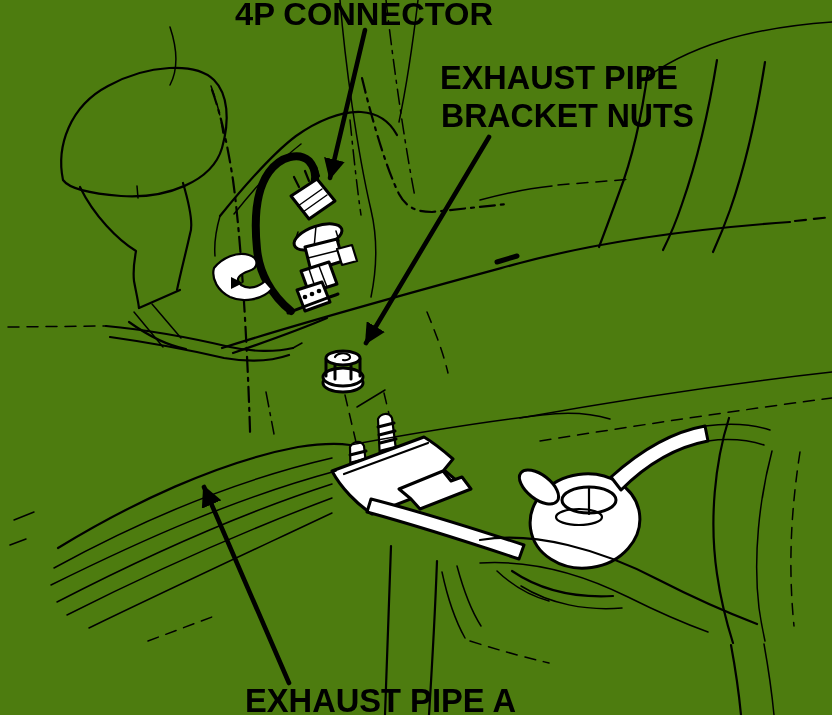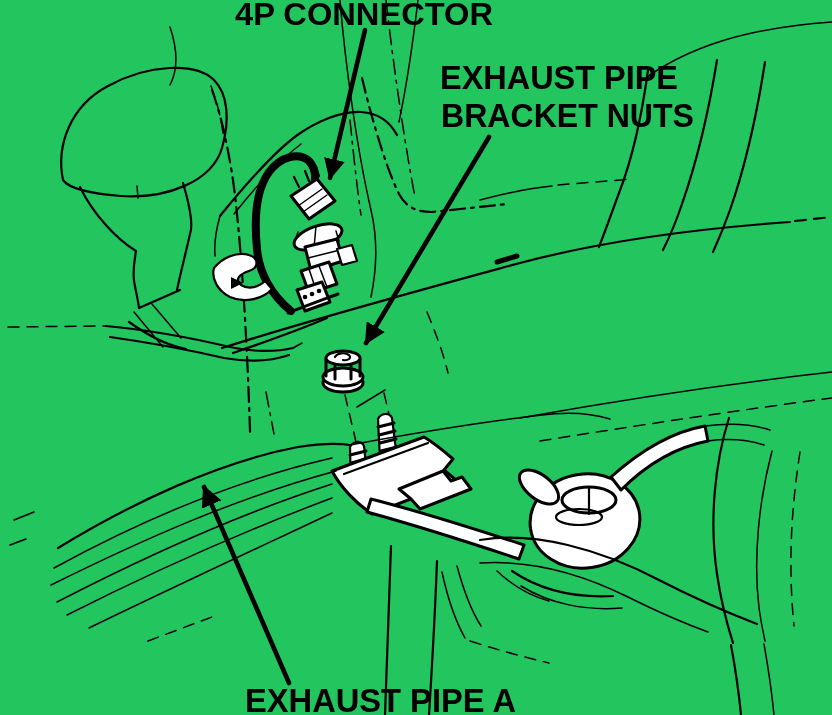--- a/index.html
+++ b/index.html
@@ -1,16 +1,16 @@
 <!DOCTYPE html>
 <html><head>
 <meta charset="utf-8">
 <style>
   html,body{margin:0;padding:0;background:#ffffff;}
-  .stage{position:relative;width:832px;height:715px;background:#22c55e;overflow:hidden;
+  .stage{position:relative;width:832px;height:715px;background:#4d7c0f;overflow:hidden;
          font-family:"Liberation Sans",sans-serif;}
   svg{position:absolute;left:0;top:0;}
   svg path,svg ellipse,svg line,svg polyline,svg polygon{
     fill:none;stroke:#000000;stroke-width:2.2;stroke-linecap:round;stroke-linejoin:round;}
   .w{fill:#ffffff;}
   .blk{fill:#000000;stroke:none;}
   .t1{stroke-width:1.5;}
   .t3{stroke-width:3;}
   .t5{stroke-width:5;}
   .hv{stroke-width:8;}

